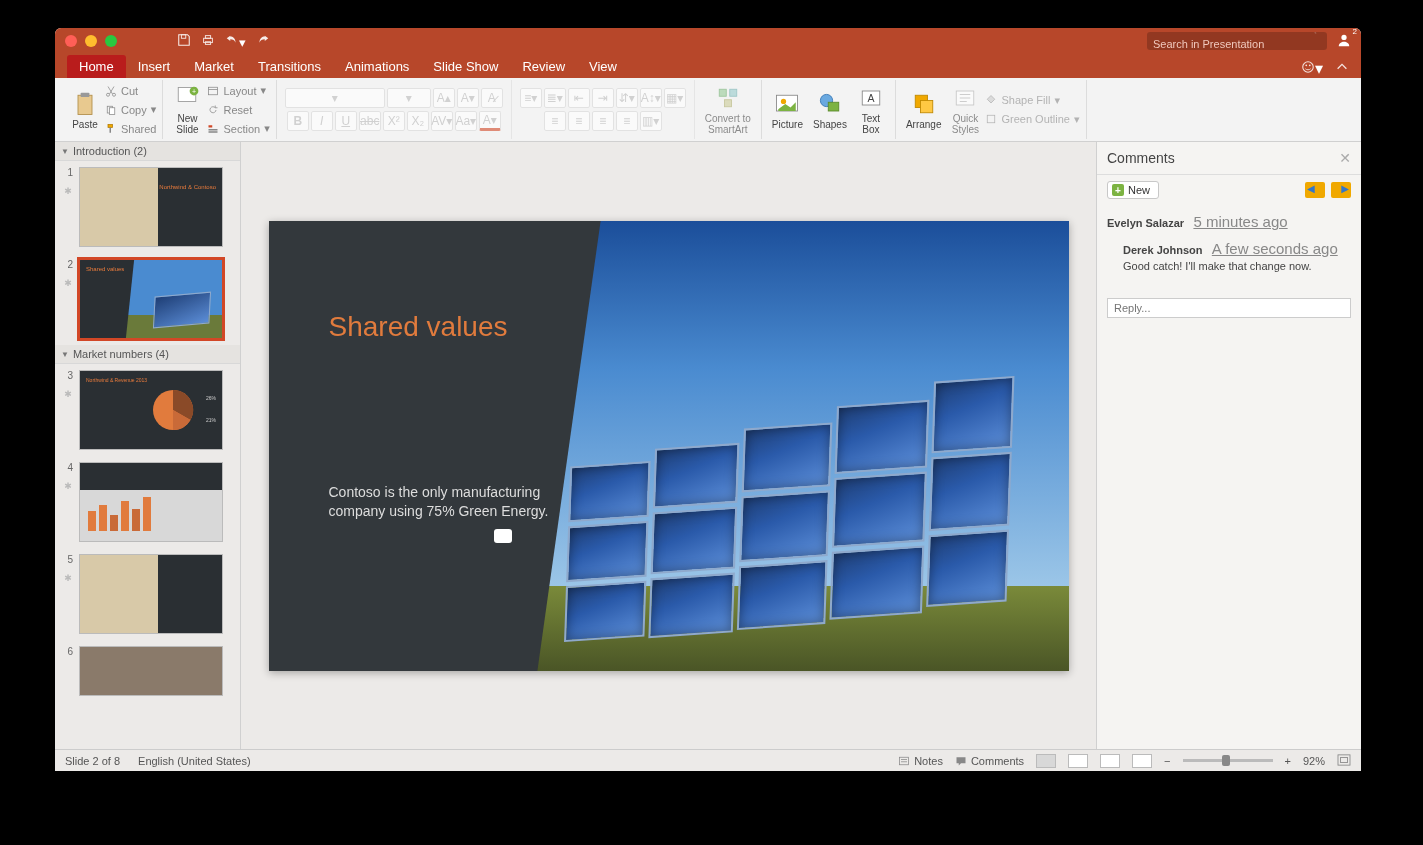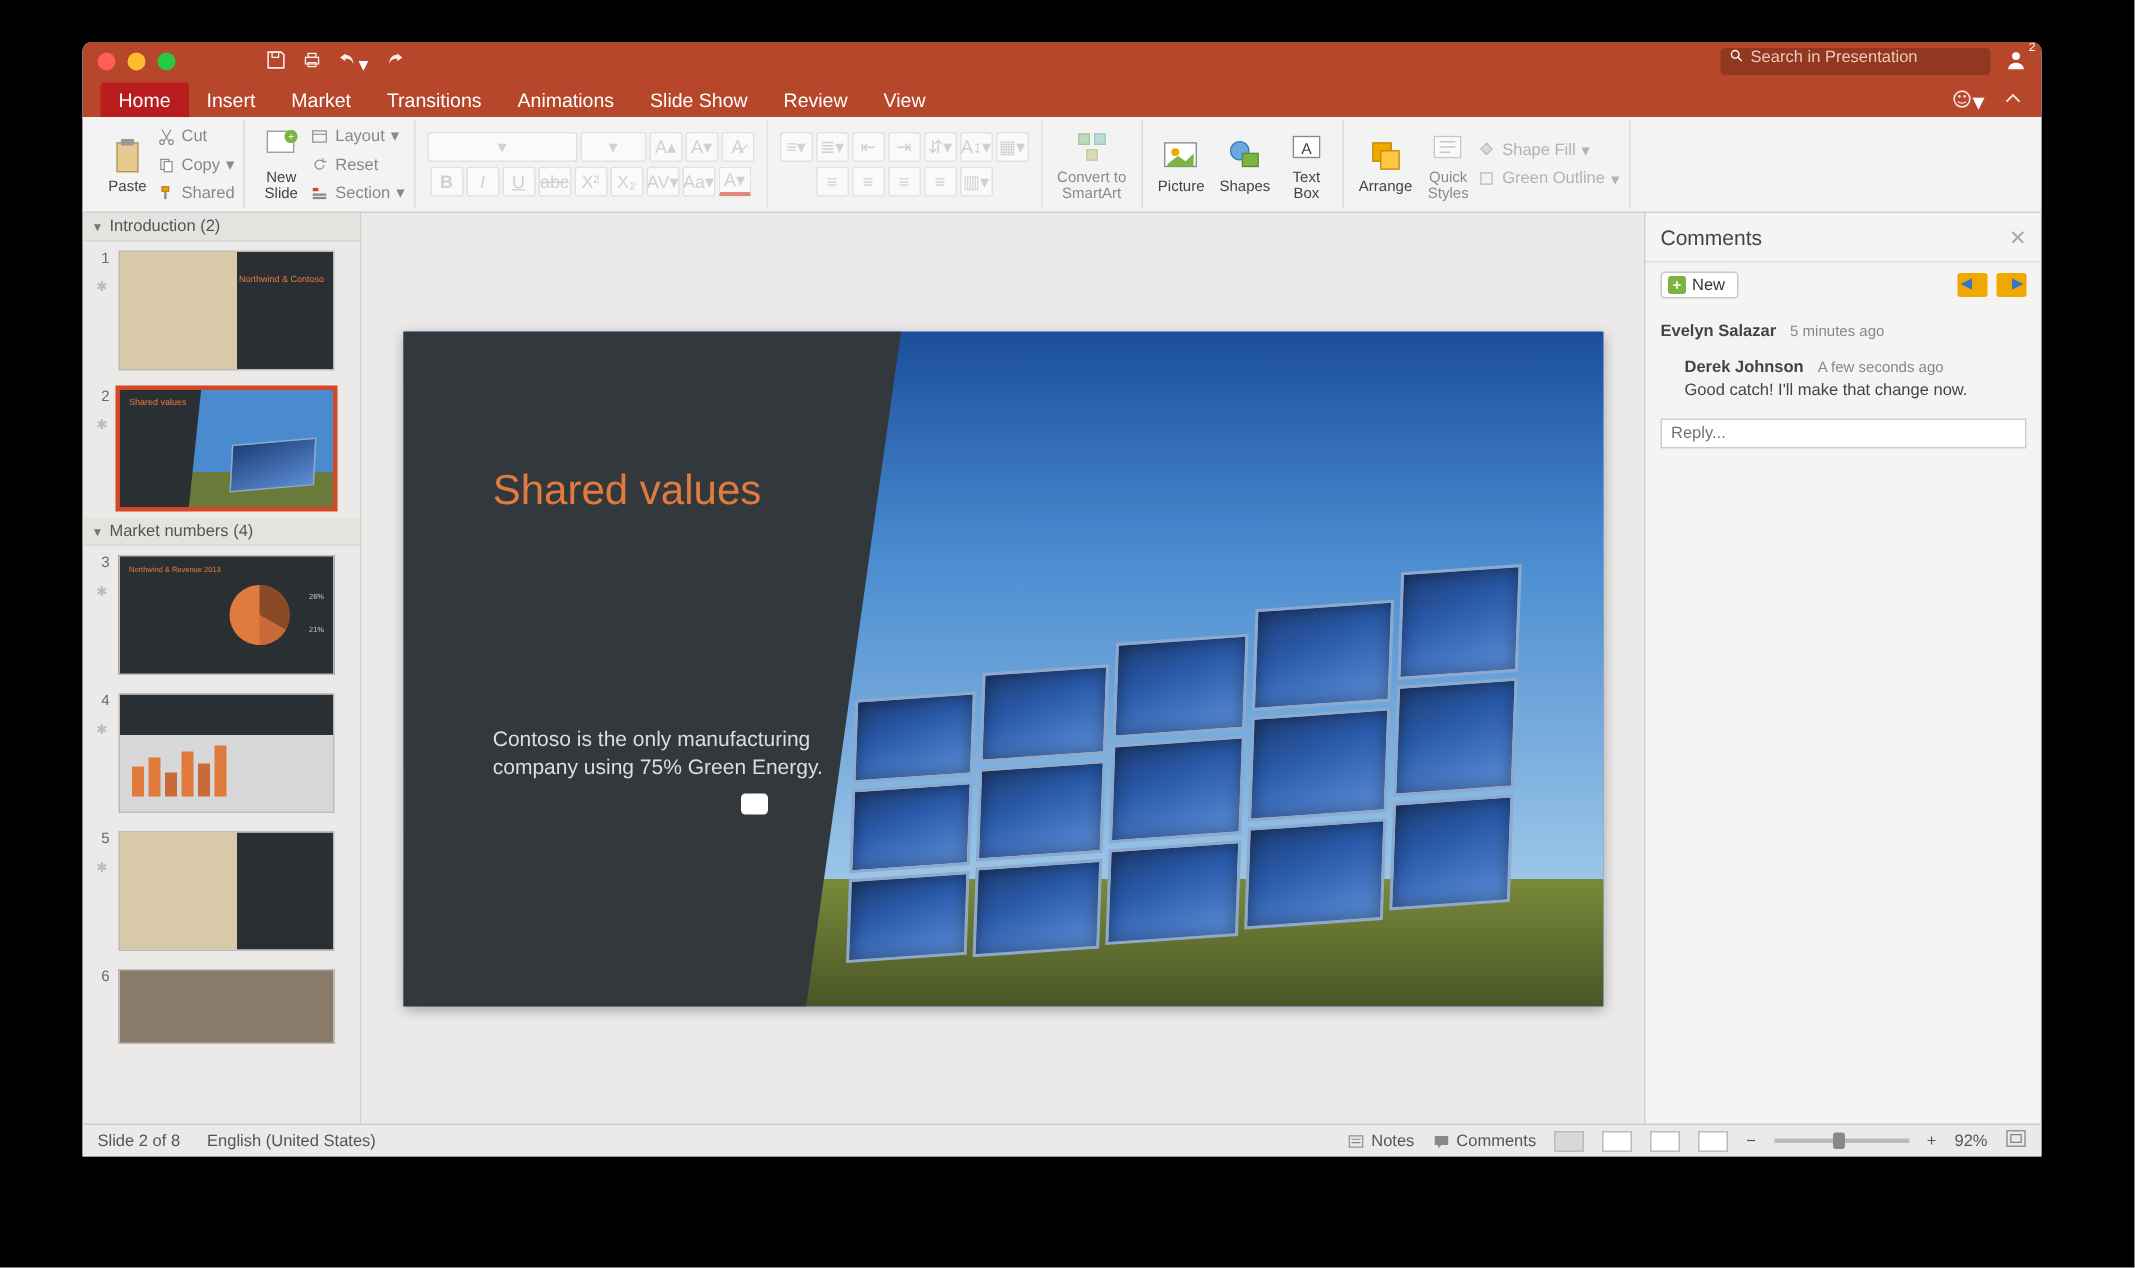--- a/index.html
+++ b/index.html
@@ -10,21 +10,21 @@
 .titlebar { height: 26px; background: #b7472a; display: flex; align-items: center; position: relative; }
 .traffic { display: flex; gap: 8px; padding-left: 10px; }
 .traffic span { width: 12px; height: 12px; border-radius: 50%; display: block; }
 .tl-close { background: #ff5f57; }
 .tl-min { background: #ffbd2e; }
 .tl-max { background: #28c940; }
 .titlecenter { position: absolute; left: 0; right: 0; text-align: center; color: #fff; font-size: 13px; display: flex; justify-content: center; align-items: center; gap: 4px; pointer-events: none; }
 .qat { display: flex; gap: 10px; margin-left: 60px; color: #fff; font-size: 13px; align-items: center; }
 .qat svg { width: 14px; height: 14px; fill: #fff; opacity: .9; }
 .search-wrap { margin-left: auto; display: flex; align-items: center; gap: 10px; padding-right: 10px; }
-.searchbox { background: rgba(0,0,0,.2); border-radius: 3px; height: 18px; width: 180px; display: flex; align-items: flex-start; padding: 0 6px; gap: 4px; }
+.searchbox { background: rgba(0,0,0,.2); border-radius: 3px; height: 18px; width: 180px; display: flex; align-items: flex-end; padding: 0 6px; gap: 4px; flex-direction: column; }
 .searchbox input { background: transparent; border: none; color: #fff; font-size: 11px; width: 100%; outline: none; }
 .searchbox input::placeholder { color: #f0c8bd; }
 .user-ind { color: #fff; font-size: 11px; position: relative; }
 .user-ind sup { position: absolute; top: -6px; right: -6px; font-size: 8px; }
 
 
 .tabsrow { height: 24px; background: #b7472a; display: flex; align-items: flex-end; padding-left: 12px; }
 .tab { color: #fff; padding: 4px 12px 4px; font-size: 13px; cursor: pointer; }
 .tab.active { background: #b91c1c; border-radius: 3px 3px 0 0; }
 .tab-right { margin-left: auto; display: flex; align-items: center; gap: 12px; padding-right: 12px; color: #fff; }
@@ -79,24 +79,24 @@
 .comments-hdr .close { margin-left: auto; color: #aaa; cursor: pointer; font-size: 14px; }
 .comments-tool { display: flex; align-items: center; padding: 6px 10px; gap: 6px; }
 .newbtn { background: #fff; border: 1px solid #c8c8c8; border-radius: 3px; padding: 2px 8px 2px 4px; display: flex; align-items: center; gap: 4px; cursor: pointer; font-size: 11px;}
 .newbtn .plus { background: #7cb342; color: #fff; width: 12px; height: 12px; border-radius: 2px; display: flex; align-items: center; justify-content: center; font-size: 10px; font-weight: bold; }
 .nav-arrows { margin-left: auto; display: flex; gap: 6px; }
 .nav-arrows span { width: 20px; height: 16px; background: #f0a800; border-radius: 2px; position: relative; cursor: pointer; }
 .nav-arrows .prev::before { content: "◀"; color: #3376c9; font-size: 10px; position: absolute; left: 2px; top: 1px; }
 .nav-arrows .next::before { content: "▶"; color: #3376c9; font-size: 10px; position: absolute; right: 2px; top: 1px; }
 .comment-thread { padding: 8px 10px; }
 .c-author { font-weight: 600; color: #444; font-size: 11px; }
-.c-time { color: #888; font-size: 10px; margin-left: 6px; }
+.c-time { color: #888; font-size: 15px; margin-left: 6px; text-decoration: underline; }
 .c-body { color: #444; font-size: 11px; margin-top: 2px; line-height: 1.4; }
 .c-reply { margin-left: 16px; margin-top: 10px; }
-.reply-input { margin: 3px 10px; }
+.reply-input { margin: 16px 10px; }
 .reply-input input { width: 100%; border: 1px solid #ccc; padding: 3px 6px; font-size: 11px; color: #888; background: #fff; }
 
 
 .statusbar { height: 22px; background: #eceae8; border-top: 1px solid #ccc; display: flex; align-items: center; padding: 0 10px; font-size: 11px; color: #555; gap: 18px; }
 .statusbar .right { margin-left: auto; display: flex; align-items: center; gap: 12px; }
 .viewbtn { width: 20px; height: 14px; border: 1px solid #bbb; background: #fff; display: inline-block; cursor: pointer; }
 .viewbtn.active { background: #d8d8d8; }
 .zoom-slider { width: 90px; height: 3px; background: #bbb; position: relative; }
 .zoom-slider .thumb { position: absolute; left: 44%; top: -4px; width: 8px; height: 11px; background: #888; border-radius: 2px; }
 .sb-icon { display: inline-flex; align-items: center; gap: 4px; cursor: pointer; }

